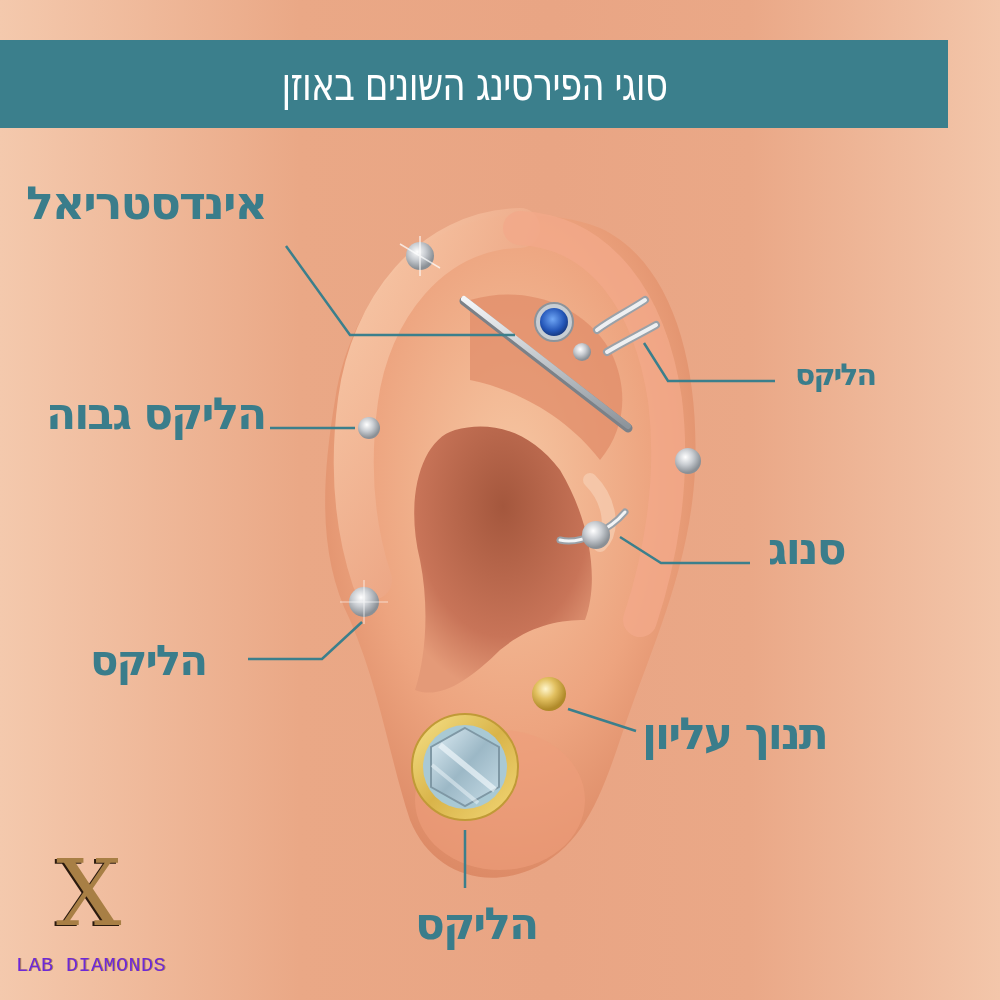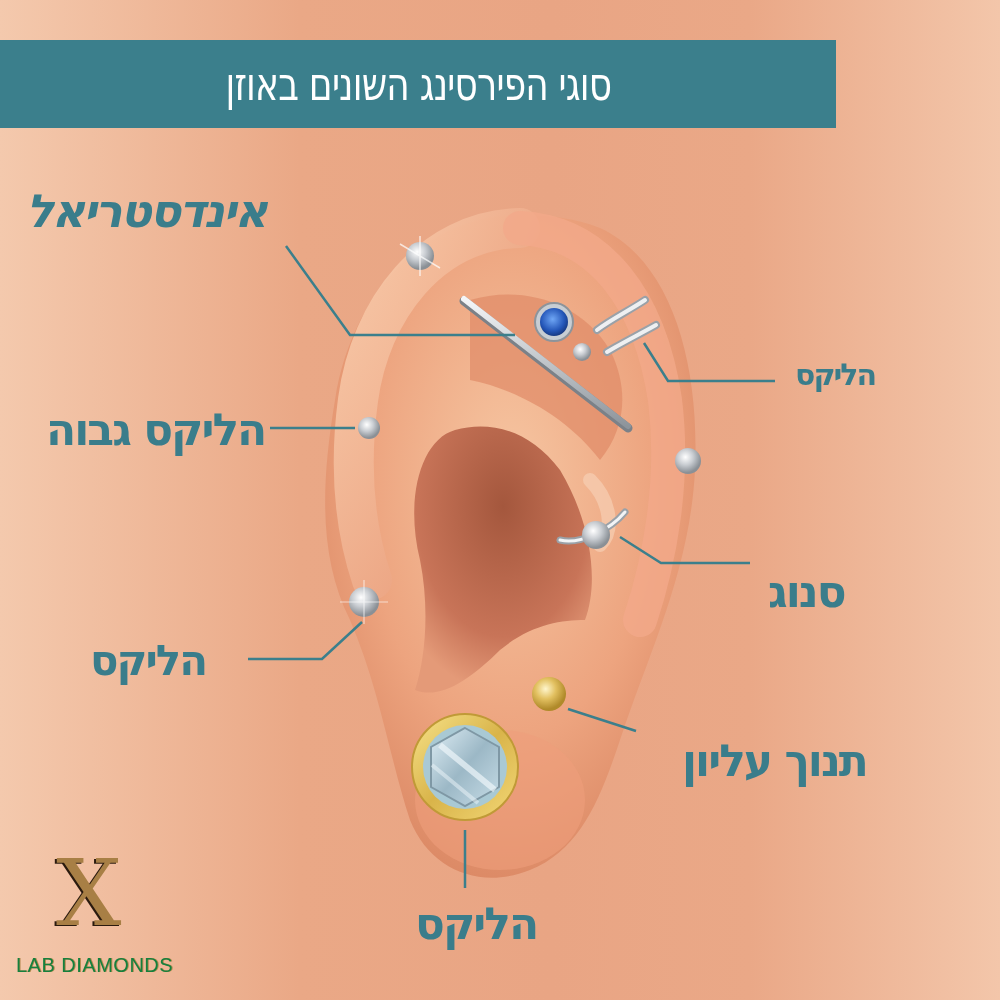--- a/index.html
+++ b/index.html
@@ -1,30 +1,30 @@
 <!DOCTYPE html>
 <html><head>
 <meta charset="utf-8">
 <style>
   html, body { margin:0; padding:0; }
   body { width:1000px; height:1000px; overflow:hidden; position:relative;
          background: linear-gradient(90deg, #f4c9ad 0%, #eaa886 30%, #e9a584 55%, #eaa887 75%, #f3c6aa 100%);
          font-family: "DejaVu Sans", "Liberation Sans", sans-serif; }
-  .title-bar { position:absolute; left:0; top:40px; width:836px; height:88px; background:#3b7f8c;
+  .title-bar { position:absolute; left:0; top:40px; width:948px; height:88px; background:#3b7f8c;
                display:flex; align-items:center; justify-content:center; }
   .title-text { color:#ffffff; font-size:46px; font-weight:normal; direction:rtl; letter-spacing:-1px;
                 font-family: "DejaVu Sans", sans-serif; transform: scaleX(0.78); }
   .art { position:absolute; left:0; top:0; width:1000px; height:1000px; }
   .label { position:absolute; color:#3a7d8b; font-weight:bold; direction:rtl; white-space:nowrap;
            font-family: "DejaVu Sans", sans-serif; font-size:40px; letter-spacing:-2px; line-height:1; }
   .logo { position:absolute; left:14px; top:848px; width:150px; height:140px; }
   .logo-x { position:absolute; left:42px; top:0; font-family:"DejaVu Serif", serif; font-size:92px;
             color:#a87f45; text-shadow: -2px 1px 0 #2a1a0e; line-height:1; }
-  .logo-text { position:absolute; left:2px; top:106px; font-family:Liberation Sans, sans-serif; font-size:20px;
-               color:#15803d; letter-spacing:0.5px; text-shadow: 1px 0 0 #b48a52; white-space:nowrap; }
+  .logo-text { position:absolute; left:2px; top:106px; font-family:Liberation Mono, monospace; font-size:20px;
+               color:#6d28d9; letter-spacing:0.5px; text-shadow: 1px 0 0 #b48a52; white-space:nowrap; }
 </style>
 </head>
 <body>
 
 <div class="title-bar">
   <span class="title-text">סוגי הפירסינג השונים באוזן</span>
 </div>
 
 <svg class="art" viewBox="0 0 1000 1000" xmlns="http://www.w3.org/2000/svg">
   <defs>
@@ -132,24 +132,24 @@
     <polyline points="286,246 350,335 515,335"></polyline>
     <polyline points="270,428 355,428"></polyline>
     <polyline points="248,659 322,659 362,622"></polyline>
     <polyline points="644,343 668,381 775,381"></polyline>
     <polyline points="620,537 661,563 750,563"></polyline>
     <polyline points="568,709 636,731"></polyline>
     <polyline points="465,830 465,888"></polyline>
   </g>
 </svg>
 
-<span class="label" style="left:26px; top:188px; font-size:46px;font-style:italic;">אינדסטריאל</span>
-<span class="label" style="left:46px; top:408px; font-size:44px;">הליקס גבוה</span>
+<span class="label" style="left:26px; top:180px; font-size:46px;">אינדסטריאל</span>
+<span class="label" style="left:46px; top:392px; font-size:44px;">הליקס גבוה</span>
 <span class="label" style="left:90px; top:640px; font-size:42px;">הליקס</span>
 <span class="label" style="left:795px; top:360px; font-size:30px;">הליקס</span>
-<span class="label" style="left:768px; top:570px; font-size:44px;">סנוג</span>
-<span class="label" style="left:642px; top:739px; font-size:44px;margin-left:40px;">תנוך עליון</span>
+<span class="label" style="left:768px; top:527px; font-size:44px;">סנוג</span>
+<span class="label" style="left:642px; top:712px; font-size:44px;">תנוך עליון</span>
 <span class="label" style="left:415px; top:902px; font-size:44px;">הליקס</span>
 
 <div class="logo">
   <span class="logo-x">X</span>
   <span class="logo-text">LAB DIAMONDS</span>
 </div>
 
 </body></html>

